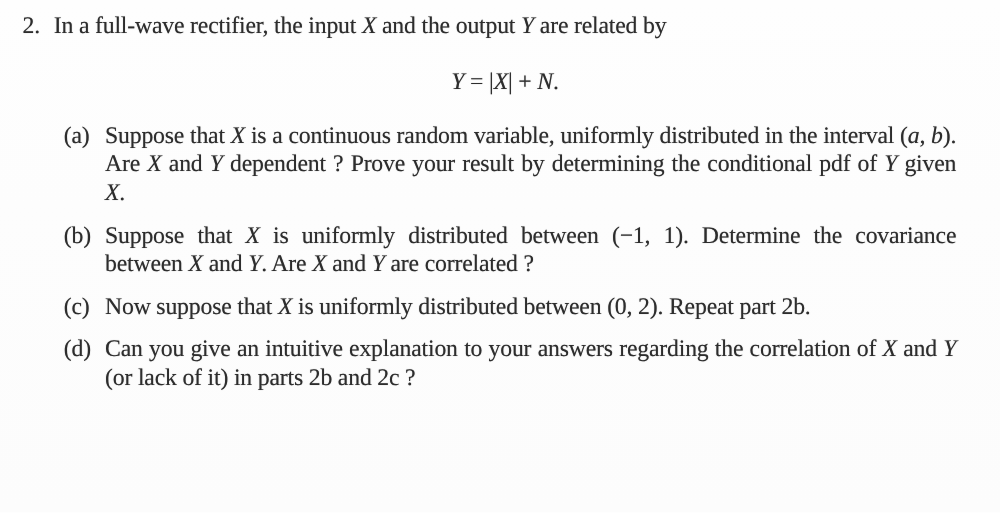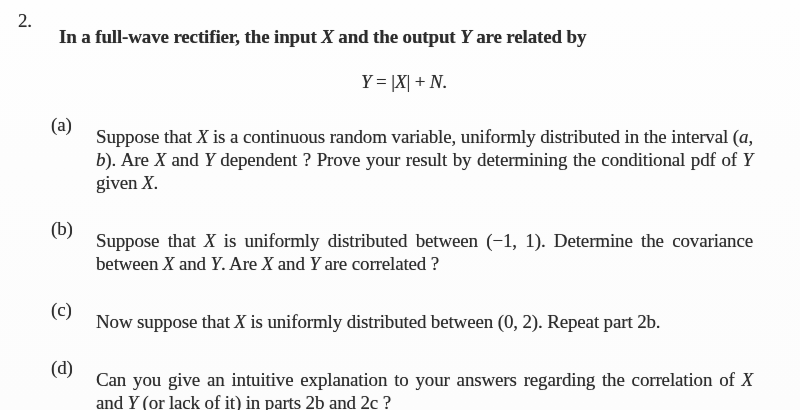--- a/index.html
+++ b/index.html
@@ -27,22 +27,21 @@
     align-items: flex-start;
   }
   .prob-num {
     flex: 0 0 25px;
   }
   .prob-body {
     flex: 1 1 auto;
     min-width: 0;
   }
   .intro {
-    margin: 16px;
-    font-weight: bold;
+    margin: 0;
   }
   .equation {
     text-align: center;
     margin: 22px 0 16px 0;
   }
   .description {
     margin: 0;
     text-align: justify;
   }
   .parts {
@@ -57,21 +56,21 @@
   .part:first-child {
     margin-top: 0;
   }
   .part-label {
     flex: 0 0 33px;
   }
   .part-text {
     flex: 1 1 auto;
     min-width: 0;
     text-align: justify;
-    margin: 12px;
+    margin: 0;
   }
   .math {
     font-style: italic;
   }
   sup {
     font-size: 0.65em;
     line-height: 0;
   }
 </style>
 </head>

